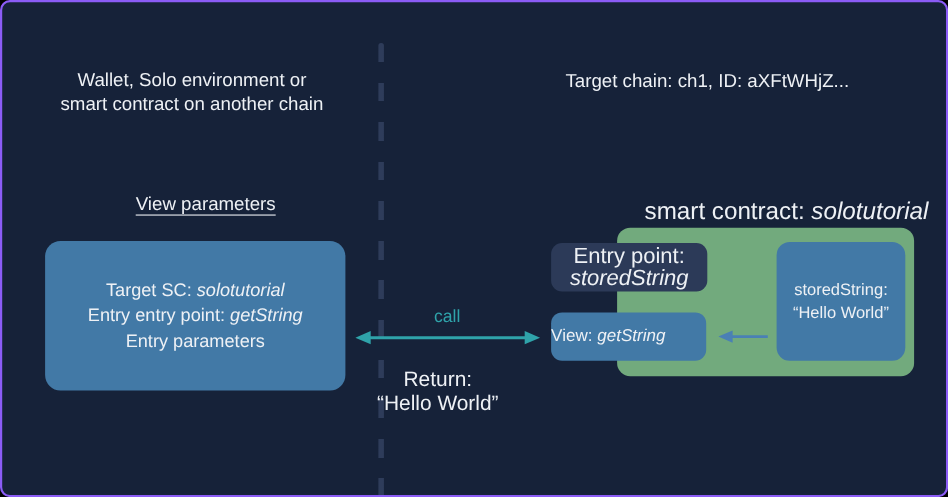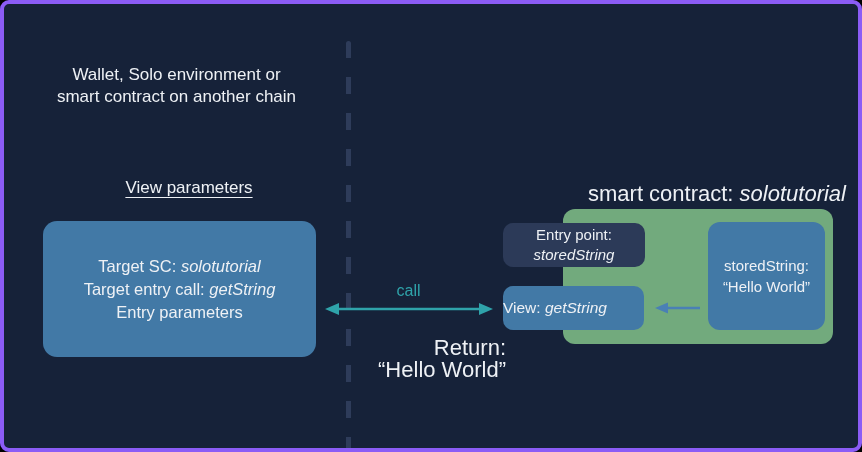--- a/index.html
+++ b/index.html
@@ -9,48 +9,48 @@
     --box-green:#72AA7D;
     --box-navy:#2C3A58;
     --teal:#2FA3AA;
     --arrow-blue:#4A80B5;
     --text:#EEF1F5;
   }
   html,body{margin:0;padding:0;background:#000;}
   body{font-family:"Liberation Sans","DejaVu Sans",sans-serif;color:var(--text);}
   .frame{
     position:relative;width:862px;height:452px;box-sizing:border-box;
-    background:var(--bg);border:4px solid #8b5cf6;border-radius:9px;overflow:hidden;
+    background:var(--bg);border:2px solid #8b5cf6;border-radius:9px;overflow:hidden;
   }
   .abs{position:absolute;}
   .center{text-align:center;}
   .preline{white-space:pre-line;}
   .divider{
     left:342px;top:37px;width:5px;height:415px;
     background:repeating-linear-gradient(to bottom,var(--dash) 0 17px,transparent 17px 36px);
     border-radius:3px;
   }
   .left-heading{left:20px;top:60px;width:305px;font-size:17px;line-height:22px;}
   .view-params{left:23px;top:174px;width:300px;font-size:17px;}
   .view-params span{text-decoration:underline;text-underline-offset:4px;text-decoration-thickness:1px;margin-left:24px;}
   .left-box{
     left:39px;top:205px;width:273px;height:136px;border-radius:14px;
     background:var(--box-blue);display:flex;flex-direction:column;
     align-items:center;justify-content:center;font-size:16.5px;line-height:23px;margin-top:12px;
   }
   .call-label{left:322px;top:278px;width:165px;font-size:16px;color:var(--teal);}
   .call-arrow{left:321px;top:297px;}
-  .return-text{left:342px;top:333px;width:160px;font-size:22px;line-height:22px;text-align:right;}
+  .return-text{left:316px;top:333px;width:160px;font-size:19px;line-height:22px;}
   .right-heading{left:431px;top:62px;width:420px;font-size:17px;}
   .sc-label{left:584px;top:177px;font-size:22px;}
   .green-box{left:559px;top:205px;width:270px;height:135px;border-radius:12px;background:var(--box-green);}
   .entry-box{
     left:499px;top:219px;width:142px;height:44px;border-radius:10px;background:var(--box-navy);
     display:flex;flex-direction:column;align-items:center;justify-content:center;
-    font-size:15px;line-height:20px;
+    font-size:20px;line-height:20px;
   }
   .view-box{
     left:499px;top:282px;width:141px;height:44px;border-radius:10px;background:var(--box-blue);
     display:flex;align-items:center;justify-content:flex-start;font-size:15.5px;
   }
   .stored-box{
     left:704px;top:218px;width:117px;height:108px;border-radius:12px;background:var(--box-blue);
     display:flex;flex-direction:column;align-items:center;justify-content:center;
     font-size:15px;line-height:21px;
   }
@@ -69,36 +69,37 @@
 
   <div class="abs view-params center">
     <span>View parameters</span>
   </div>
 
   <div class="abs left-box">
     <div>
       <span>Target SC: </span><span class="it">solotutorial</span>
     </div>
     <div>
-      <span>Target entry call: </span><span class="it">getString</span>
+      <span>Entry entry point: </span><span class="it">getString</span>
     </div>
     <div>Entry parameters</div>
   </div>
 
   <div class="abs call-label center">call</div>
 
   <svg class="abs call-arrow" width="168" height="16" viewBox="0 0 168 16">
     <line x1="11" y1="8" x2="157" y2="8" stroke="#2FA3AA" stroke-width="2.6"></line>
     <polygon points="0,8 14,2 14,14" fill="#2FA3AA"></polygon>
     <polygon points="168,8 154,2 154,14" fill="#2FA3AA"></polygon>
   </svg>
 
   <div class="abs return-text center preline">Return:
 “Hello World”</div>
 
+  <div class="abs right-heading center">Target chain: ch1, ID: aXFtWHjZ...</div>
 
   <div class="abs sc-label">
     <span>smart contract: </span><span class="it">solotutorial</span>
   </div>
 
   <div class="abs green-box"></div>
 
   <div class="abs entry-box">
     <div>Entry point:</div>
     <div class="it">storedString</div>

